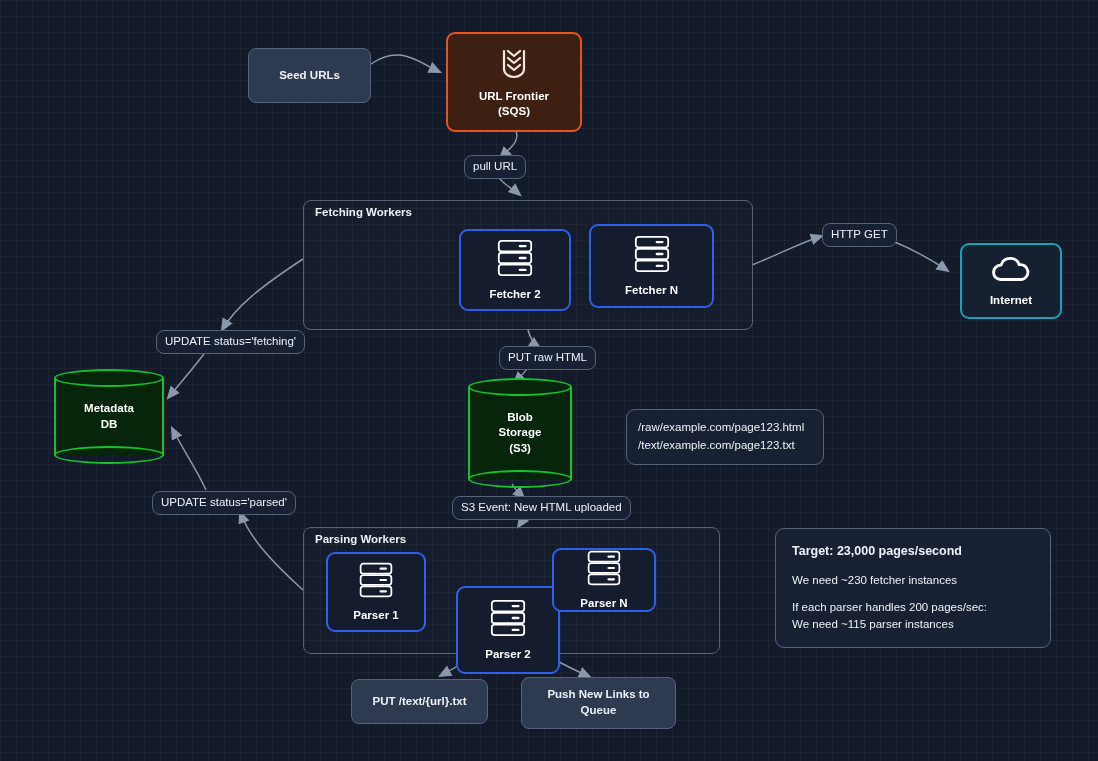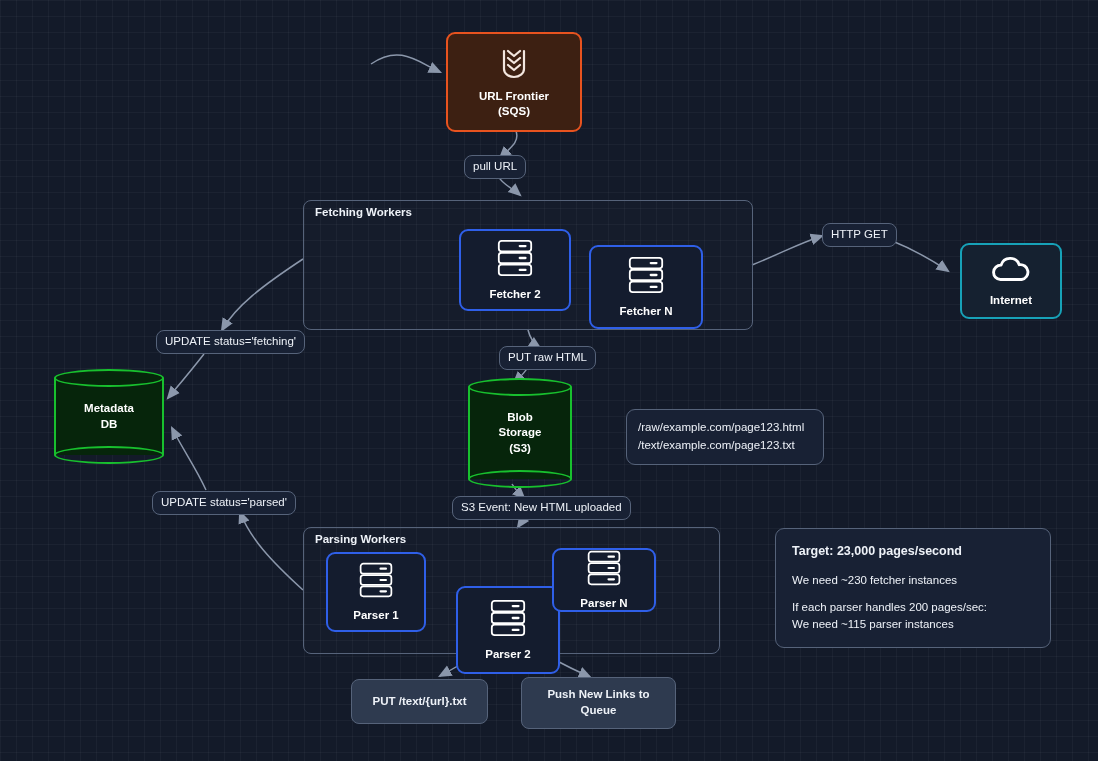--- a/index.html
+++ b/index.html
@@ -128,20 +128,23 @@
 
       <path d="M303,590 C270,560 250,538 240,512"></path>
       <path d="M206,490 C196,468 182,448 172,428"></path>
 
       <path d="M500,640 C478,655 458,666 440,676"></path>
 
       <path d="M520,640 C546,656 570,668 590,677"></path>
     </g>
   </svg>
 
+  <div class="node box-slate" style="left:248px; top:48px; width:123px; height:55px;">
+    <span>Seed URLs</span>
+  </div>
 
   <div class="node box-sqs" style="left:446px; top:32px; width:136px; height:100px;">
     <span>
       <svg width="36" height="34" viewBox="0 0 36 34" fill="none" stroke="#f3e6df" stroke-width="2.2" stroke-linecap="round" stroke-linejoin="round">
         <path d="M8,5 L8,23 a10,8 0 0 0 20,0 L28,5"></path>
         <polyline points="12,5 18,10 24,5"></polyline>
         <polyline points="12,12 18,17 24,12"></polyline>
         <polyline points="12,19 18,24 24,19"></polyline>
       </svg>
     </span>
@@ -162,21 +165,21 @@
         <rect x="5" y="3" width="34" height="11" rx="3"></rect>
         <rect x="5" y="15.5" width="34" height="11" rx="3"></rect>
         <rect x="5" y="28" width="34" height="11" rx="3"></rect>
         <line x1="27" y1="8.5" x2="33" y2="8.5" stroke-linecap="round" stroke-width="2.4"></line>
         <line x1="27" y1="21" x2="33" y2="21" stroke-linecap="round" stroke-width="2.4"></line>
         <line x1="27" y1="33.5" x2="33" y2="33.5" stroke-linecap="round" stroke-width="2.4"></line>
       </svg>
     </span>
     <div class="node-label">Fetcher 2</div>
   </div>
-  <div class="node box-worker" style="left:589px; top:245px; width:114px; height:84px;">
+  <div class="node box-worker" style="left:589px; top:224px; width:125px; height:84px;">
     <span>
       <svg width="42" height="40" viewBox="0 0 44 42" fill="none" stroke="#ffffff" stroke-width="1.9">
         <rect x="5" y="3" width="34" height="11" rx="3"></rect>
         <rect x="5" y="15.5" width="34" height="11" rx="3"></rect>
         <rect x="5" y="28" width="34" height="11" rx="3"></rect>
         <line x1="27" y1="8.5" x2="33" y2="8.5" stroke-linecap="round" stroke-width="2.4"></line>
         <line x1="27" y1="21" x2="33" y2="21" stroke-linecap="round" stroke-width="2.4"></line>
         <line x1="27" y1="33.5" x2="33" y2="33.5" stroke-linecap="round" stroke-width="2.4"></line>
       </svg>
     </span>

